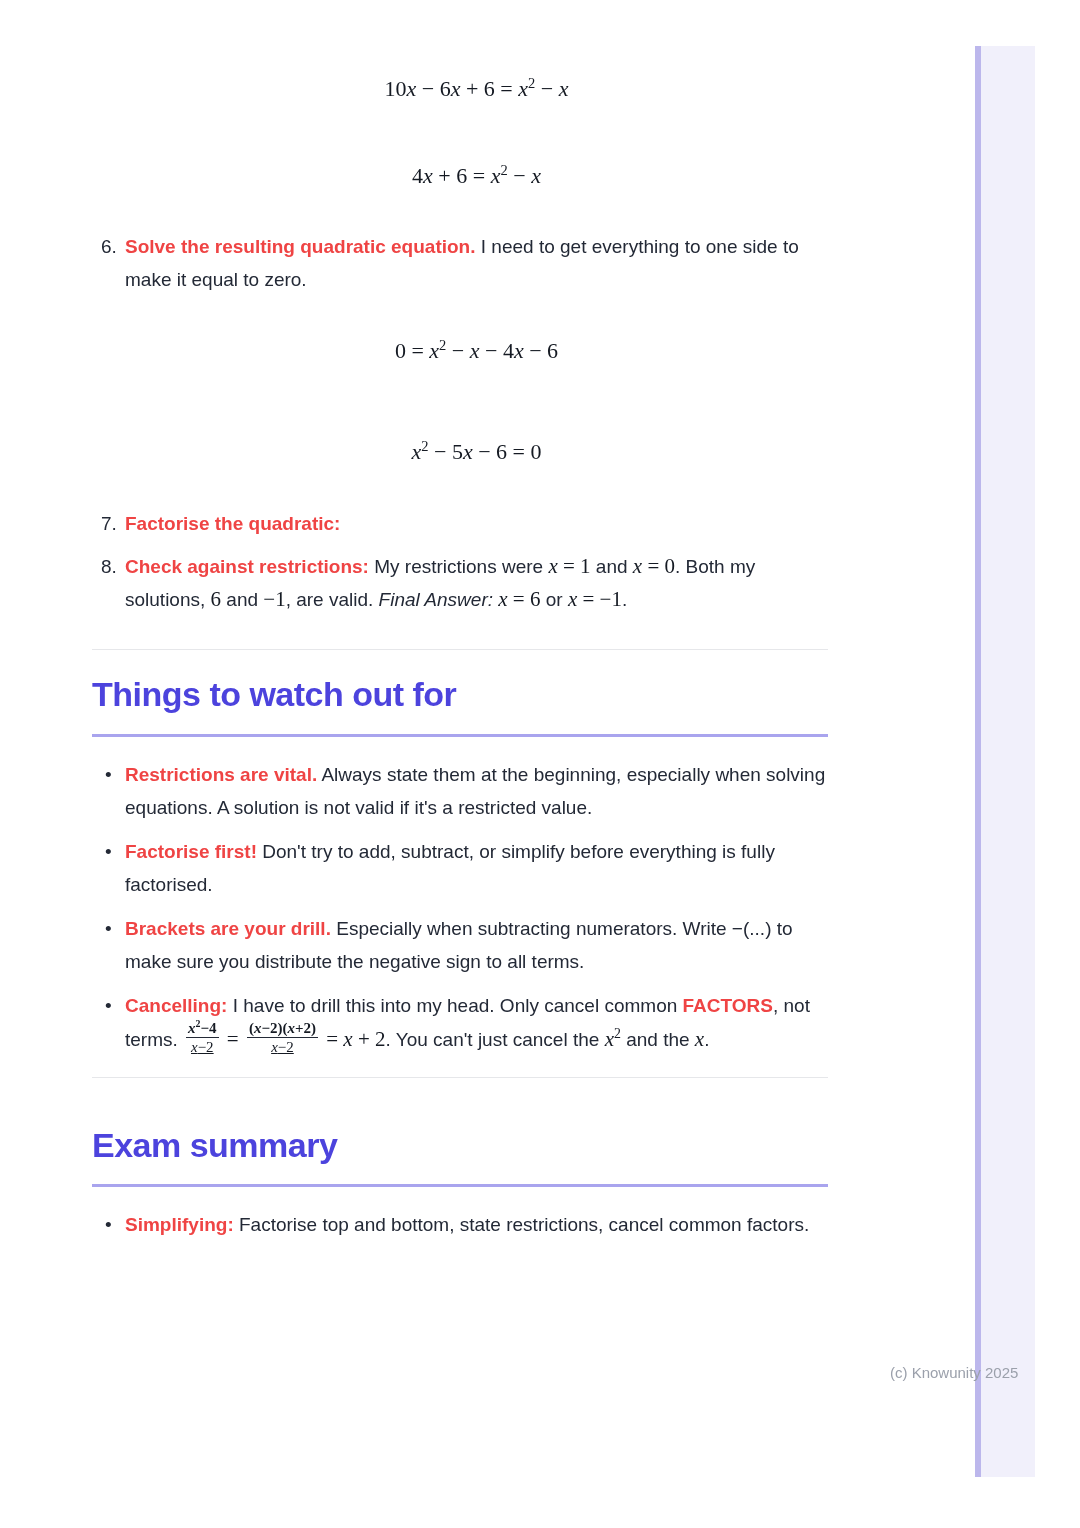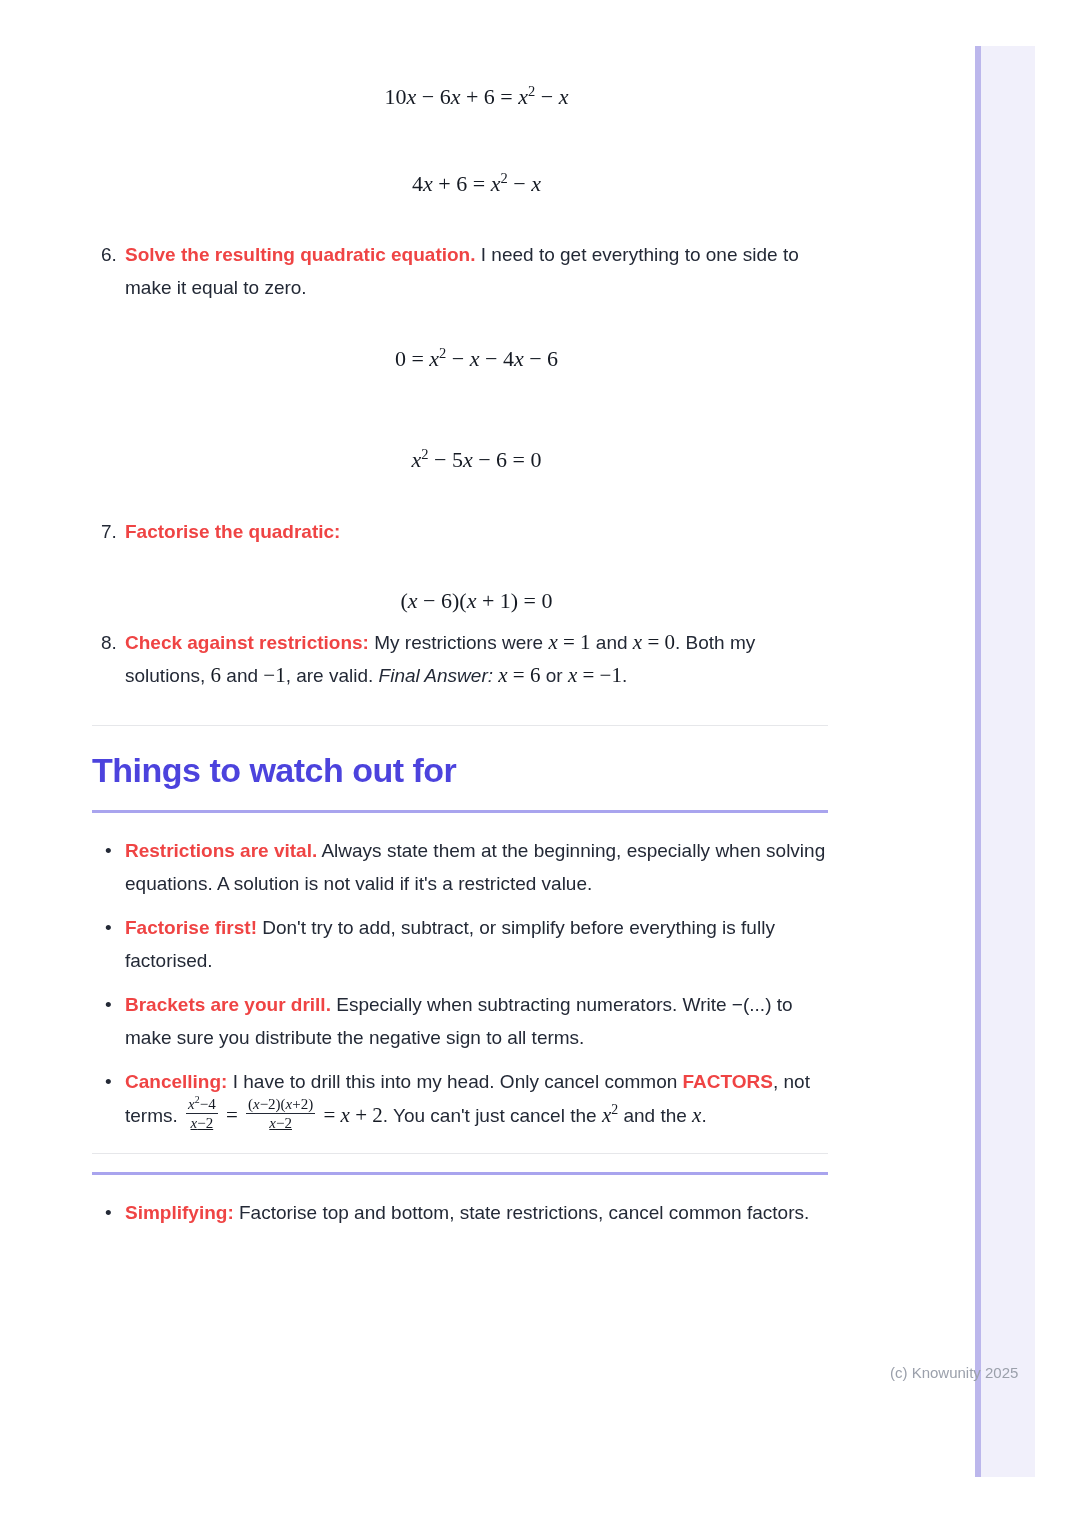--- a/index.html
+++ b/index.html
@@ -3,21 +3,21 @@
 <meta charset="utf-8">
 <style>
   * { margin:0; padding:0; box-sizing:border-box; }
   html,body { background:#ffffff; }
   .page {
     position:relative; width:1080px; height:1528px;
     background:#ffffff; overflow:hidden;
     font-family:"Liberation Sans", sans-serif;
     color:#232936;
   }
-  .content { position:absolute; left:92px; top:16px; width:736px; }
+  .content { position:absolute; left:92px; top:8px; width:736px; }
 
   
   .eqb {
     margin-left:33px; text-align:center;
     font-family:"Liberation Serif", serif;
     font-size:22px; line-height:30px; color:#151a23;
   }
   .eqb i, .im i { font-style:italic; }
   sup { font-size:0.66em; line-height:0; vertical-align:super; }
 
@@ -49,21 +49,21 @@
   .bl .marker { flex:0 0 33px; padding-left:13px; color:#232936; }
   .bl .bl-body { flex:1 1 auto; }
 
   
   .frac {
     display:inline-flex; flex-direction:column; align-items:center;
     vertical-align:middle; margin:0 3px; transform:translateY(-3px);
     font-family:"Liberation Serif", serif; font-size:15px; line-height:18px;
     color:#151a23;
   }
-  .frac .num { border-bottom:1.4px solid #232936; padding:0 2px; }
+  .frac .num { border-bottom:1.4px solid #232936; padding:0 2px;font-weight:bold; }
   .frac .den { padding:0 2px;text-decoration:underline; }
 
   
   .page-edge {
     position:absolute; left:975px; top:46px; width:60px; height:1431px;
     background:#f1f0fb; border-left:6px solid #bcb7ec; z-index:1;
   }
   .copyright {
     position:absolute; top:1363px; left:890px; width:160px; z-index:2;
     font-size:15px; line-height:20px; color:#9ba0ab; white-space:nowrap;
@@ -107,21 +107,20 @@
     <div class="eqb mt-eq3">0 = <i>x</i><sup>2</sup> − <i>x</i> − 4<i>x</i> − 6</div>
     <div class="eqb mt-eq4"><i>x</i><sup>2</sup> − 5<i>x</i> − 6 = 0</div>
 
     <div class="step mt-step7">
       <span class="step-num">7.</span>
       <div class="step-body">
         <span class="lead">Factorise the quadratic:</span>
       </div>
     </div>
 
-    <div class="eqb mt-eq5">(<i>x</i> − 6)(<i>x</i> + 1) = 0</div>
 
 
     <div class="step mt-step8">
       <span class="step-num">8.</span>
       <div class="step-body">
         <span class="lead">Check against restrictions:</span><span> My restrictions were </span><span class="im"><i>x</i> = 1</span><span> and </span><span class="im"><i>x</i> = 0</span><span>. Both my solutions, </span><span class="im">6</span><span> and </span><span class="im">−1</span><span>, are valid. </span><span class="it-lead">Final Answer:</span><span> </span><span class="im"><i>x</i> = 6</span><span> or </span><span class="im"><i>x</i> = −1</span><span>.</span>
       </div>
     </div>
 
     <div class="divider mt-div1"></div>
@@ -157,20 +156,21 @@
             </span><span class="im"> = </span><span class="frac">
               <span class="num">(<i>x</i>−2)(<i>x</i>+2)</span>
               <span class="den"><i>x</i>−2</span>
             </span><span class="im"> = </span><span class="im"><i>x</i> + 2</span><span>. You can't just cancel the </span><span class="im"><i>x</i><sup>2</sup></span><span> and the </span><span class="im"><i>x</i></span><span>.</span>
         </div>
       </li>
     </ul>
 
     <div class="divider mt-div2"></div>
 
+    <h2 class="section-title mt-h2">Exam summary</h2>
     <div class="title-rule mt-rule2"></div>
 
     <ul class="bl mt-ul2">
       <li>
         <span class="marker">•</span>
         <div class="bl-body">
           <span class="lead">Simplifying:</span><span> Factorise top and bottom, state restrictions, cancel common factors.</span>
         </div>
       </li>
     </ul>

